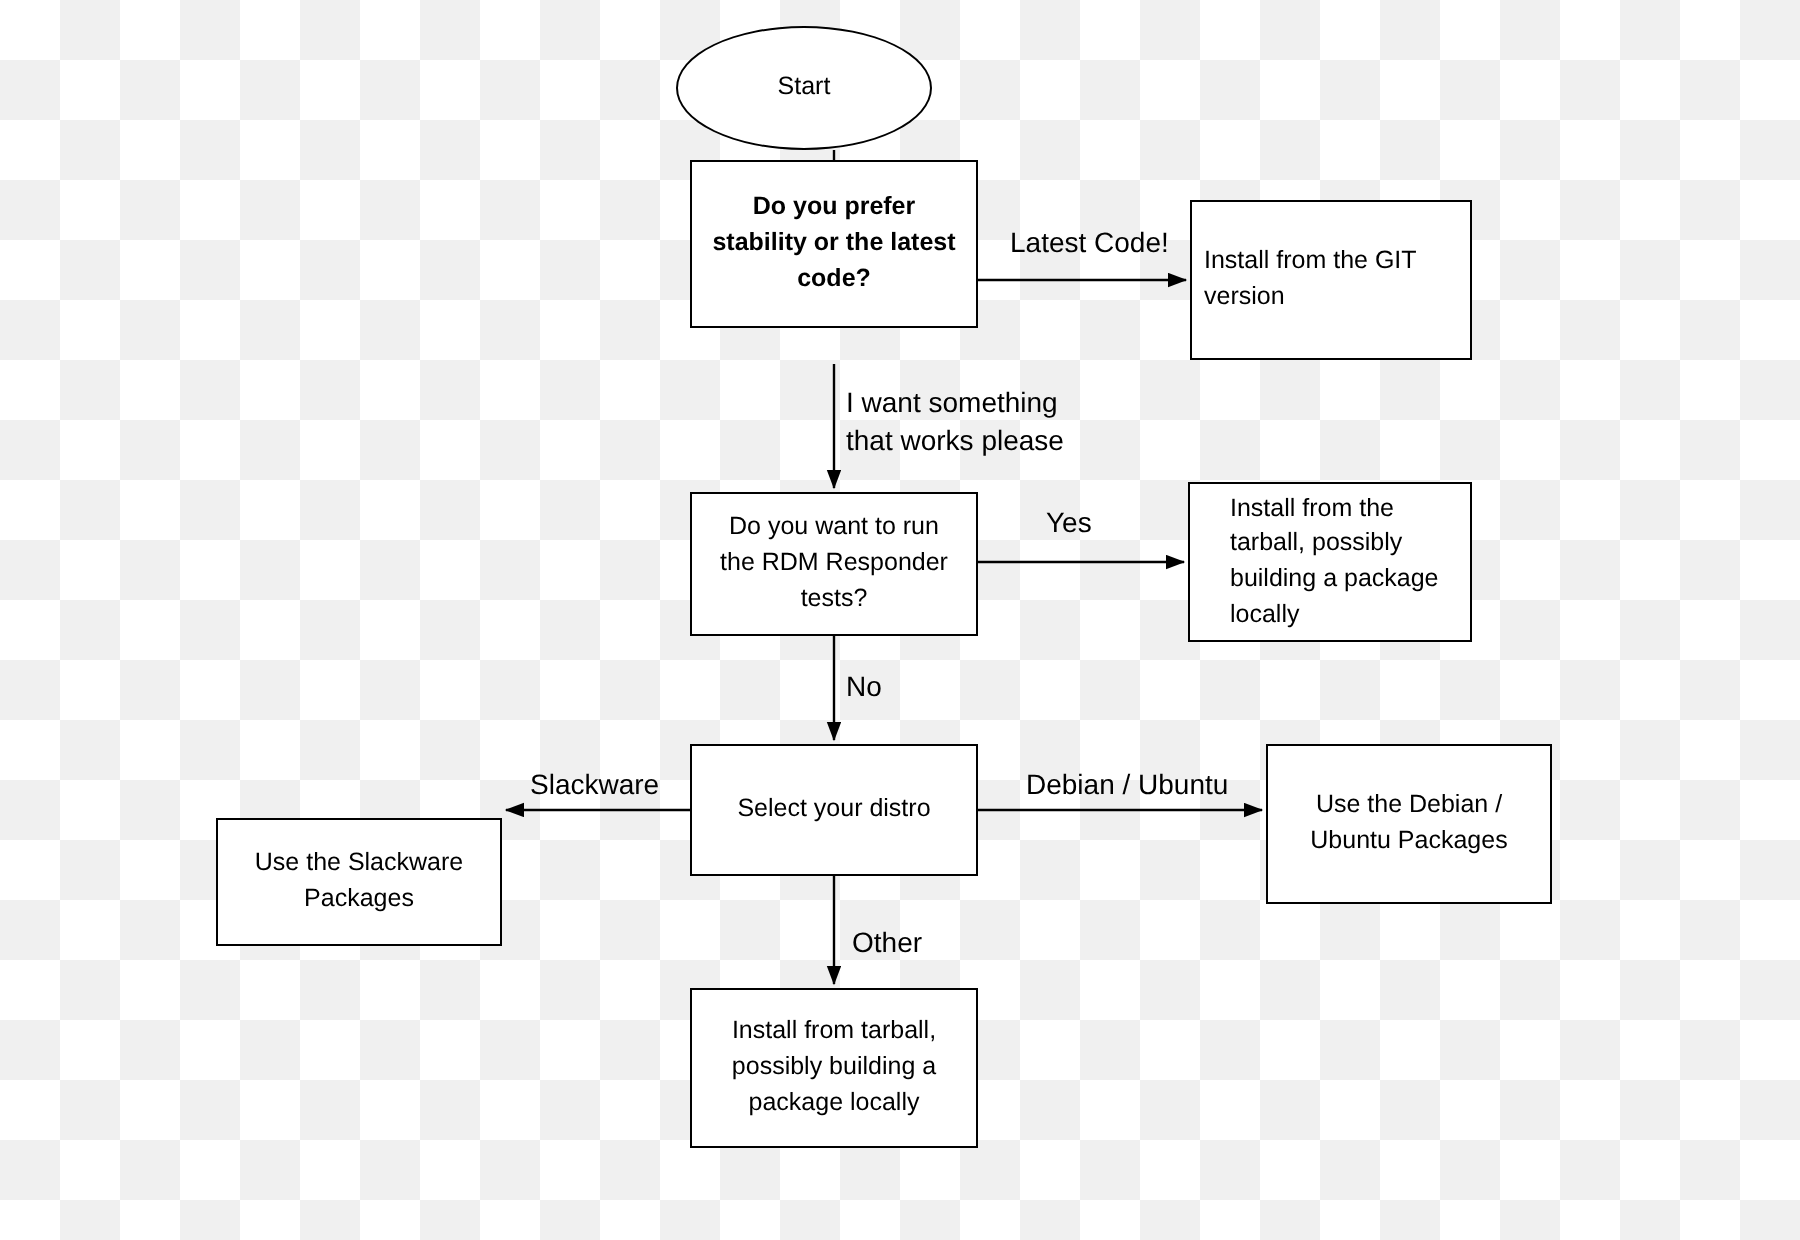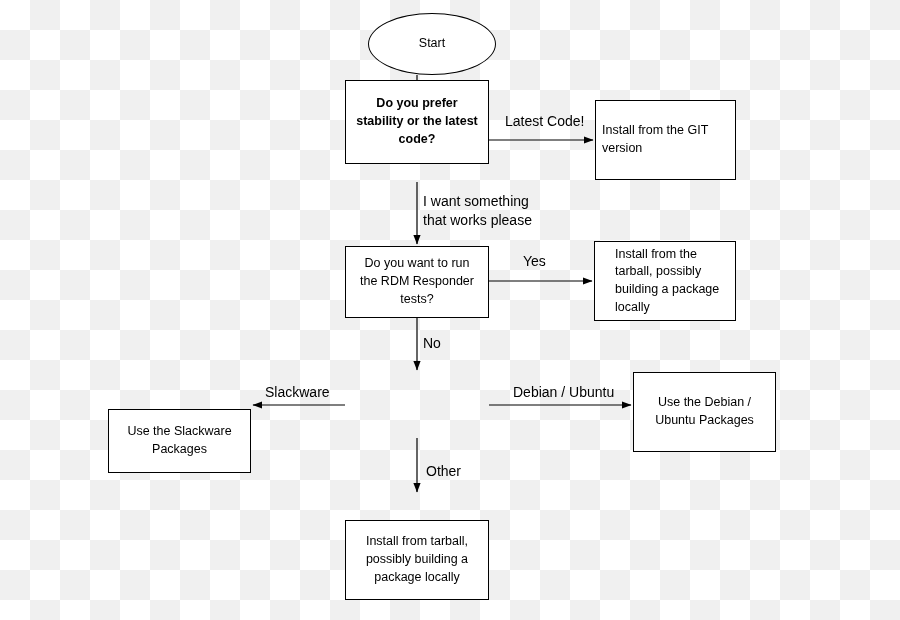--- a/index.html
+++ b/index.html
@@ -80,21 +80,21 @@
 
     <line x1="417" y1="318" x2="417" y2="370" stroke="#000000" stroke-width="1.2" marker-end="url(#arrow)"></line>
 
     <line x1="345" y1="405" x2="253" y2="405" stroke="#000000" stroke-width="1.2" marker-end="url(#arrow)"></line>
 
     <line x1="489" y1="405" x2="631" y2="405" stroke="#000000" stroke-width="1.2" marker-end="url(#arrow)"></line>
 
     <line x1="417" y1="438" x2="417" y2="492" stroke="#000000" stroke-width="1.2" marker-end="url(#arrow)"></line>
   </svg>
 
-  <div class="node terminal" style="left:368px; top:13px; width:128px; height:62px;">
+  <div class="node terminal" style="left:338px; top:13px; width:128px; height:62px;">
     <span>Start</span>
   </div>
 
   <div class="node" style="left:345px; top:80px; width:144px; height:84px; white-space:pre-line;font-weight:bold;">
     <span>Do you prefer
 stability or the latest
 code?</span>
   </div>
 
   <div class="node" style="left:595px; top:100px; width:141px; height:80px; white-space:pre-line; justify-content:flex-start; ">
@@ -108,32 +108,35 @@
 tests?</span>
   </div>
 
   <div class="node" style="left:594px; top:241px; width:142px; height:80px; white-space:pre-line; justify-content:flex-start; padding-left:20px;">
     <span style="text-align:left;">Install from the
 tarball, possibly
 building a package
 locally</span>
   </div>
 
+  <div class="node" style="left:345px; top:372px; width:144px; height:66px;">
+    <span>Select your distro</span>
+  </div>
 
   <div class="node" style="left:108px; top:373px; width:143px; height:64px; white-space:pre-line;margin-top:36px;">
     <span>Use the Slackware
 Packages</span>
   </div>
 
   <div class="node" style="left:633px; top:372px; width:143px; height:80px; white-space:pre-line;">
     <span>Use the Debian /
 Ubuntu Packages</span>
   </div>
 
-  <div class="node" style="left:345px; top:494px; width:144px; height:80px; white-space:pre-line;margin-top:26px;">
+  <div class="node" style="left:345px; top:494px; width:144px; height:80px; white-space:pre-line;">
     <span>Install from tarball,
 possibly building a
 package locally</span>
   </div>
 
   <div class="edge-label" style="left:505px; top:112px;">Latest Code!</div>
 
   <div class="edge-label" style="left:423px; top:192px;">I want something
 that works please</div>
 

